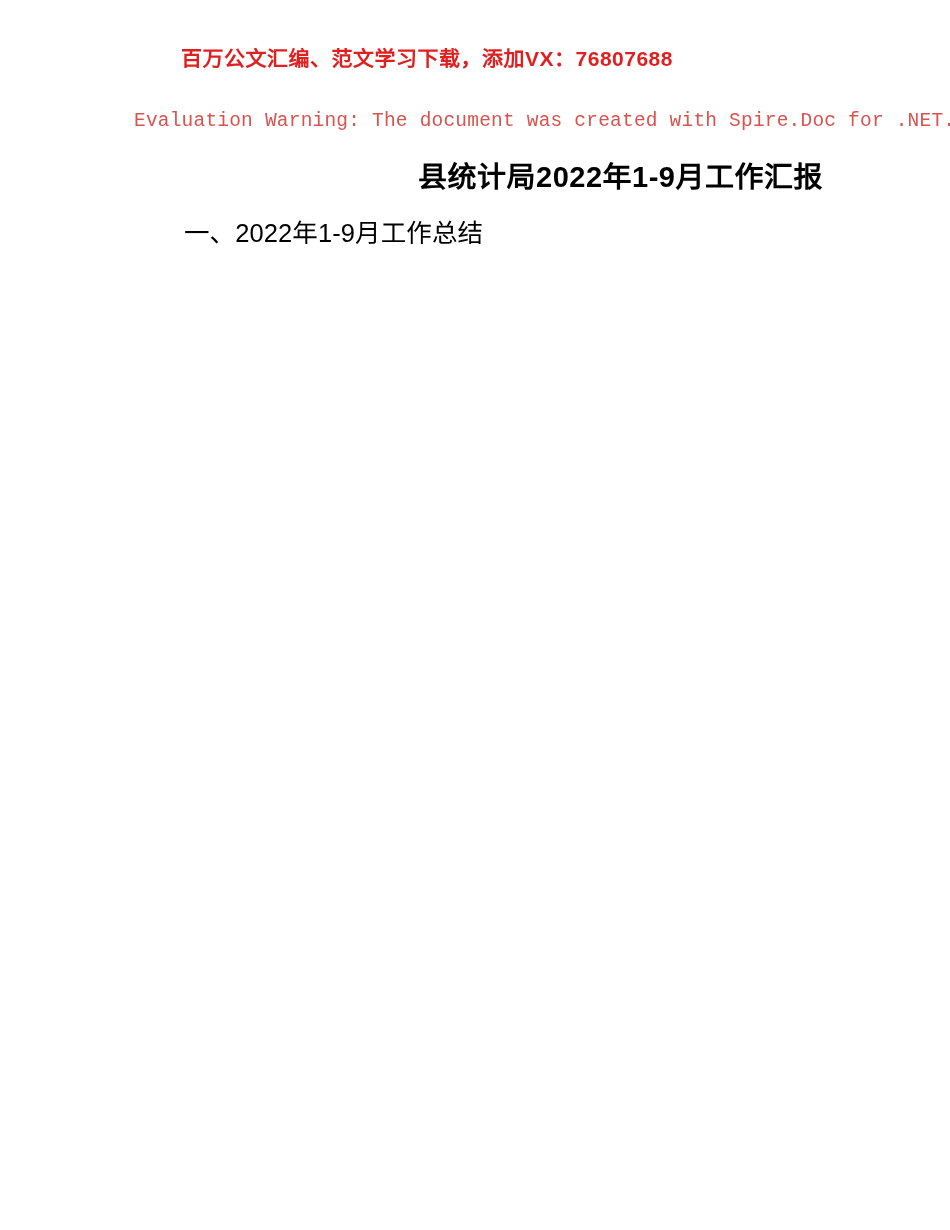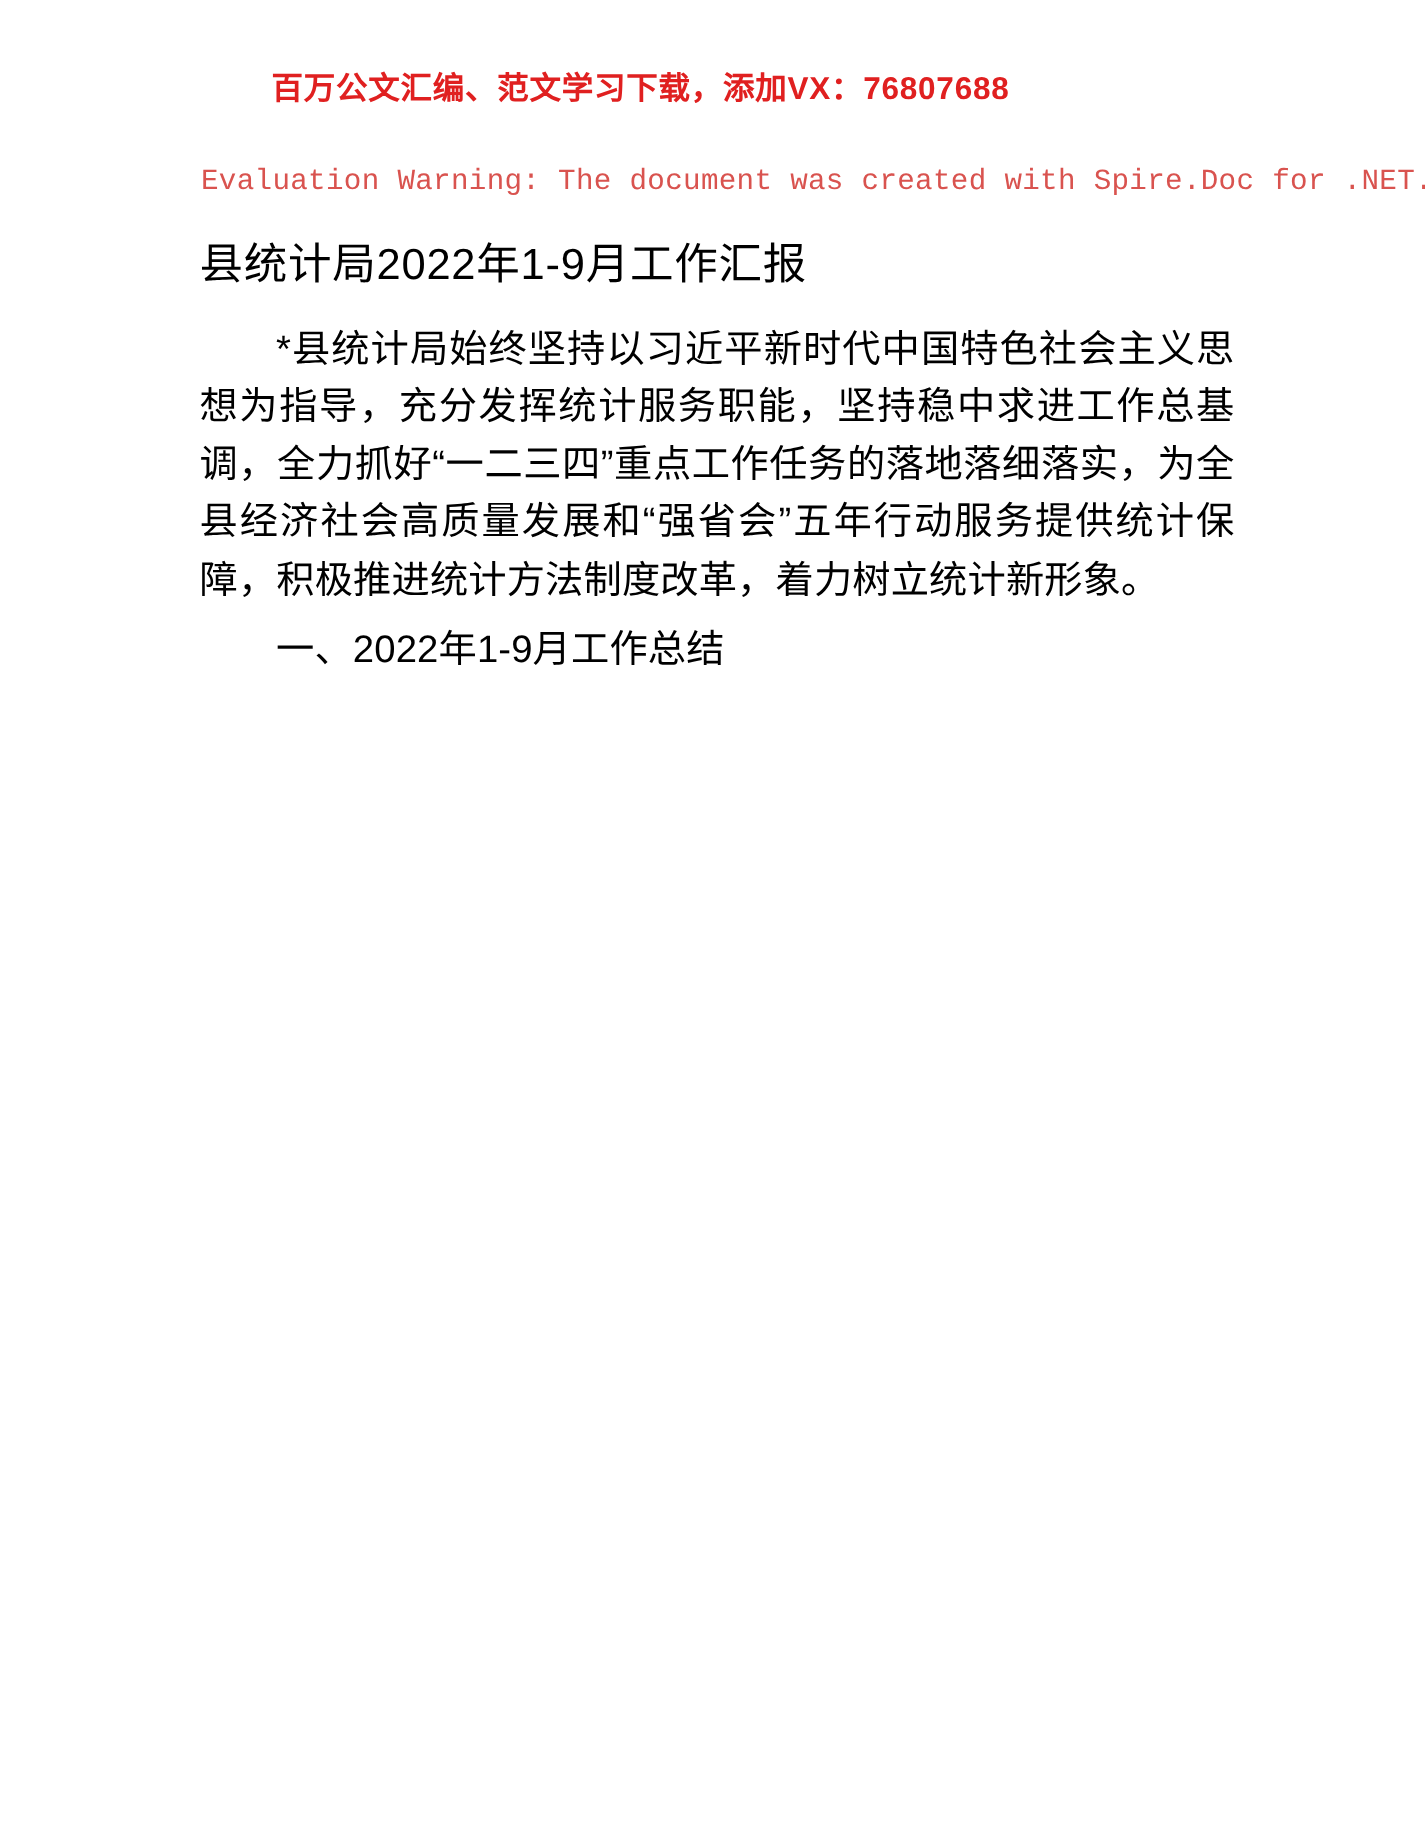--- a/index.html
+++ b/index.html
@@ -58,22 +58,22 @@
   .doc-body {
     position: absolute;
     top: 156px;
     left: 133px;
     width: 690px;
   }
 
   .doc-title {
     font-family: "Liberation Sans", "DejaVu Sans", sans-serif;
     font-size: 29px;
-    font-weight: 400;
-    text-align: left;
+    font-weight: 700;
+    text-align: right;
     color: #000000;
     line-height: 42px;
     margin: 0 0 16px 0;
     letter-spacing: 0.5px;
   }
 
   .para {
     font-family: "Liberation Sans", "DejaVu Sans", sans-serif;
     font-size: 25.5px;
     font-weight: 400;
@@ -113,21 +113,20 @@
 <div class="page">
 
   <div class="promo-banner">百万公文汇编、范文学习下载，添加VX：76807688</div>
 
   <div class="eval-warning">Evaluation Warning: The document was created with Spire.Doc for .NET.</div>
 
   <div class="doc-body">
 
     <h1 class="doc-title">县统计局2022年1-9月工作汇报</h1>
 
-    <p class="para">*县统计局始终坚持以习近平新时代中国特色社会主义思想为指导，充分发挥统计服务职能，坚持稳中求进工作总基调，全力抓好“一二三四”重点工作任务的落地落细落实，为全县经济社会高质量发展和“强省会”五年行动服务提供统计保障，积极推进统计方法制度改革，着力树立统计新形象。</p>
 
     <p class="para section-heading">一、2022年1-9月工作总结</p>
 
 
 
   </div>
 
 
 </div>
 

